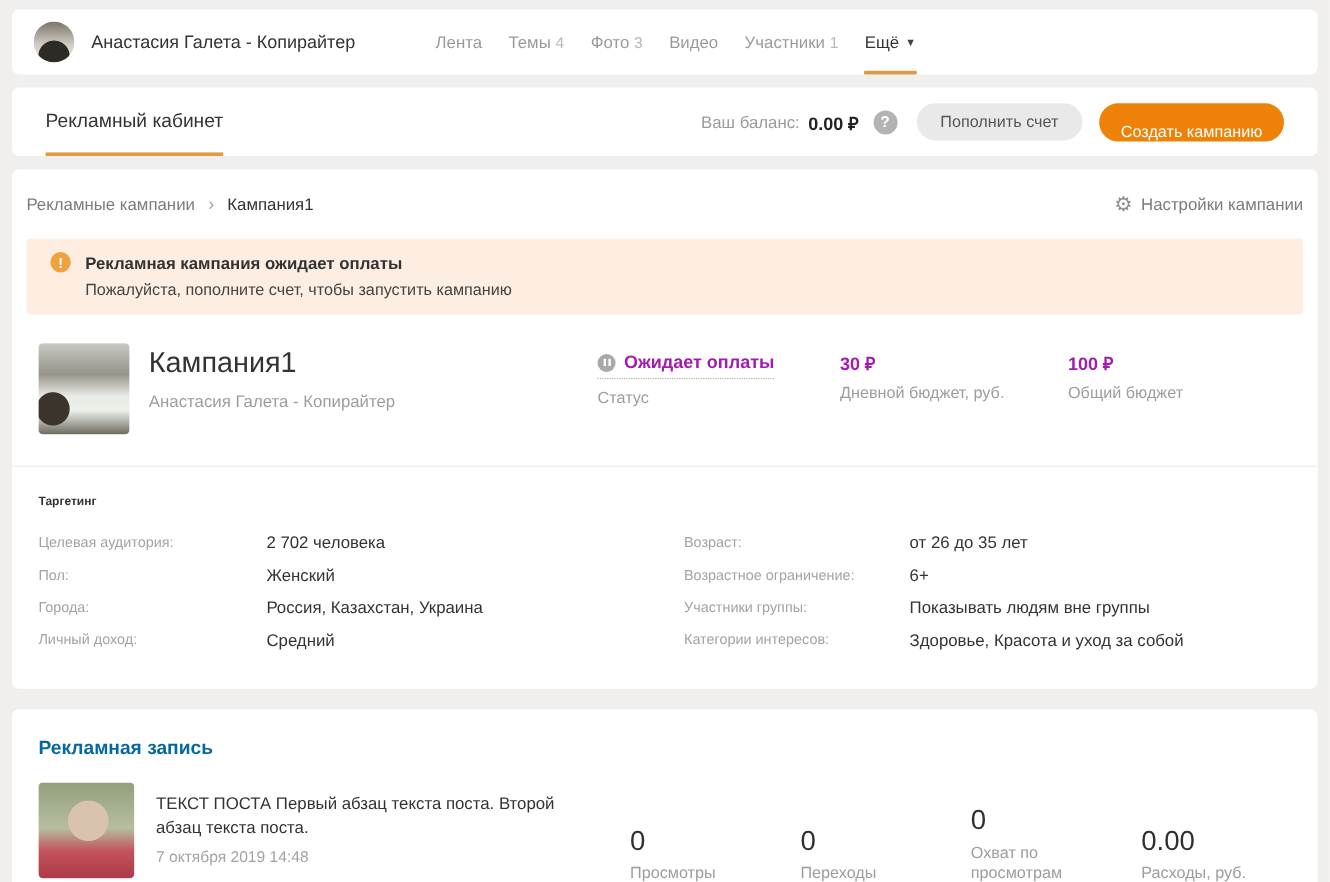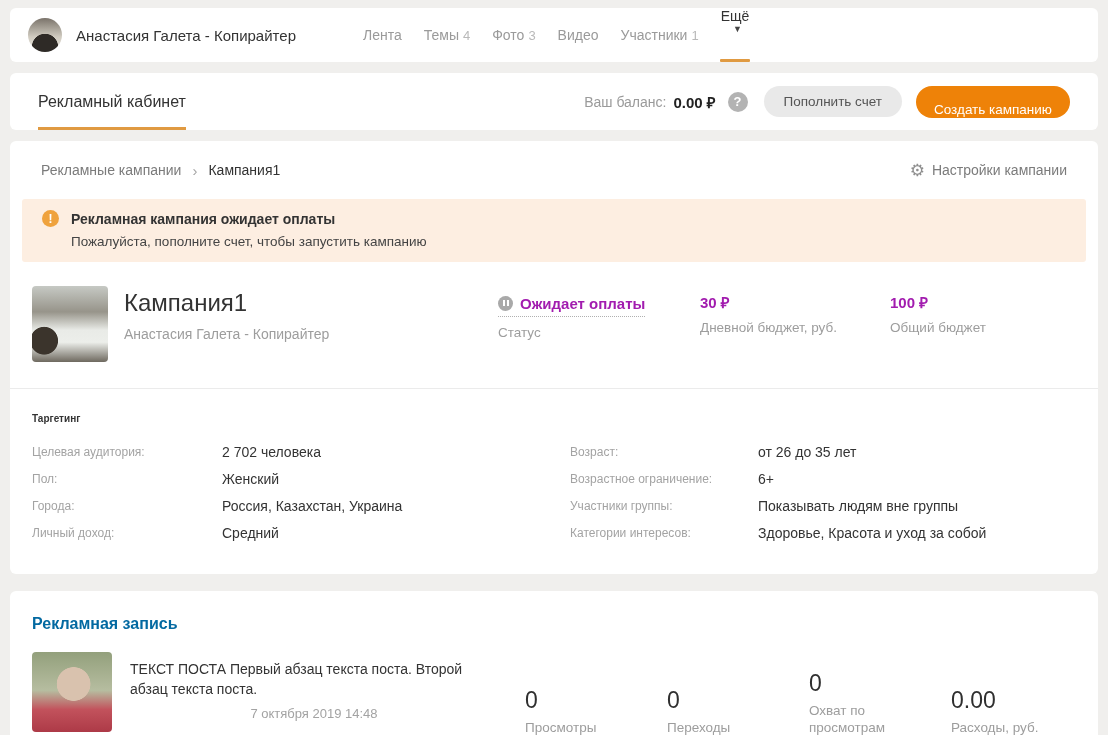--- a/index.html
+++ b/index.html
@@ -19,21 +19,21 @@
       radial-gradient(circle at 50% 85%, #2e2a26 0 38%, rgba(0,0,0,0) 40%),
       linear-gradient(180deg,#7a736a 0%,#cfcabf 55%,#efece6 100%);
   }
   .group-name { font-size:15px; color:#333; margin-left:14px; cursor:pointer; }
   .nav { display:flex; align-items:center; height:100%; margin-left:56px; }
   .nav-item {
     position:relative; height:100%; display:flex; align-items:center;
     padding:0 11px; font-size:14px; color:#9a9a9a; cursor:pointer; white-space:nowrap;
   }
   .nav-item .count { color:#b9b9b9; margin-left:4px; font-size:13px; }
-  .nav-item.active { color:#333;flex-direction:column; }
+  .nav-item.active { color:#333; }
   .nav-item.active::after {
     content:""; position:absolute; left:10px; right:10px; bottom:0;
     height:3px; background:#e09a41; border-radius:1px;
   }
   .caret { font-size:9px; color:#444; margin-left:5px; }
 
   
   .cabinet { margin-top:11px; height:57px; display:flex; align-items:center; padding:0 28px 0 0; }
   .cabinet-tab {
     height:100%; display:flex; align-items:center; margin-left:28px;
@@ -48,21 +48,21 @@
     font-size:13px; font-weight:bold; display:flex; align-items:center; justify-content:center;
     margin:0 16px 0 12px; cursor:pointer;
   }
   .btn { border:none; border-radius:16px; height:31px; font-size:13.5px; cursor:pointer;
          font-family:"Liberation Sans", sans-serif; white-space:nowrap; }
   .btn-gray { background:#e9e9e9; color:#555; padding:4px 20px; }
   .btn-orange { background:#ee8208; color:#fff; padding:16px 18px; margin-left:14px; }
 
   
   .main-panel { margin-top:11px; padding-bottom:22px; }
-  .breadcrumb-row { height:58px; display:flex; align-items:center; padding:0 31px; font-size:14px; }
+  .breadcrumb-row { height:58px; display:flex; align-items:center; padding:0 12px; font-size:14px; }
   .crumb-root { color:#7b7b7b; cursor:pointer; }
   .crumb-sep { color:#a5a5a5; margin:0 11px; font-size:15px; }
   .crumb-current { color:#333; }
   .settings-link { margin-left:auto; display:flex; align-items:center; color:#7b7b7b; cursor:pointer; }
   .gear-icon { font-size:17px; color:#8f8f8f; margin-right:7px; line-height:1; }
 
   .banner { margin:0 12px; background:#fdeee1; border-radius:3px; padding:11px 20px 13px; }
   .banner-title-row { display:flex; align-items:center; }
   .warn-icon {
     width:17px; height:17px; border-radius:50%; background:#efa23d; color:#fff;
@@ -111,21 +111,21 @@
   .ad-heading { font-size:16px; font-weight:bold; color:#0369a1; }
   .post-row { display:flex; margin-top:19px; }
   .post-thumb {
     width:80px; height:80px; border-radius:4px; flex:0 0 80px; cursor:pointer;
     background:
       radial-gradient(circle at 52% 40%, #d9c2ae 0 26%, rgba(0,0,0,0) 27%),
       linear-gradient(180deg,#93a07c 0%,#b6bda0 48%,#c2525c 72%,#ad3a47 100%);
   }
   .post-content { margin-left:18px; flex:0 0 368px; padding-top:7px; }
   .post-text { font-size:14px; color:#333; line-height:20px; }
-  .post-date { font-size:13px; color:#a3a3a3; margin-top:7px;text-align:center; }
+  .post-date { font-size:13px; color:#a3a3a3; margin-top:7px; }
   .post-stats { display:flex; margin-left:27px; flex:1 1 auto; }
   .stat-col { display:flex; flex-direction:column; justify-content:flex-end; height:84px; flex:0 0 142px; }
   .stat-col:last-child { flex:0 0 140px; }
   .stat-value { font-size:23px; color:#2f2f2f; }
   .stat-label { font-size:13.5px; color:#9d9d9d; margin-top:5px; line-height:17px; max-width:118px; }
 </style>
 </head>
 <body>
 
 <div class="panel topbar">

